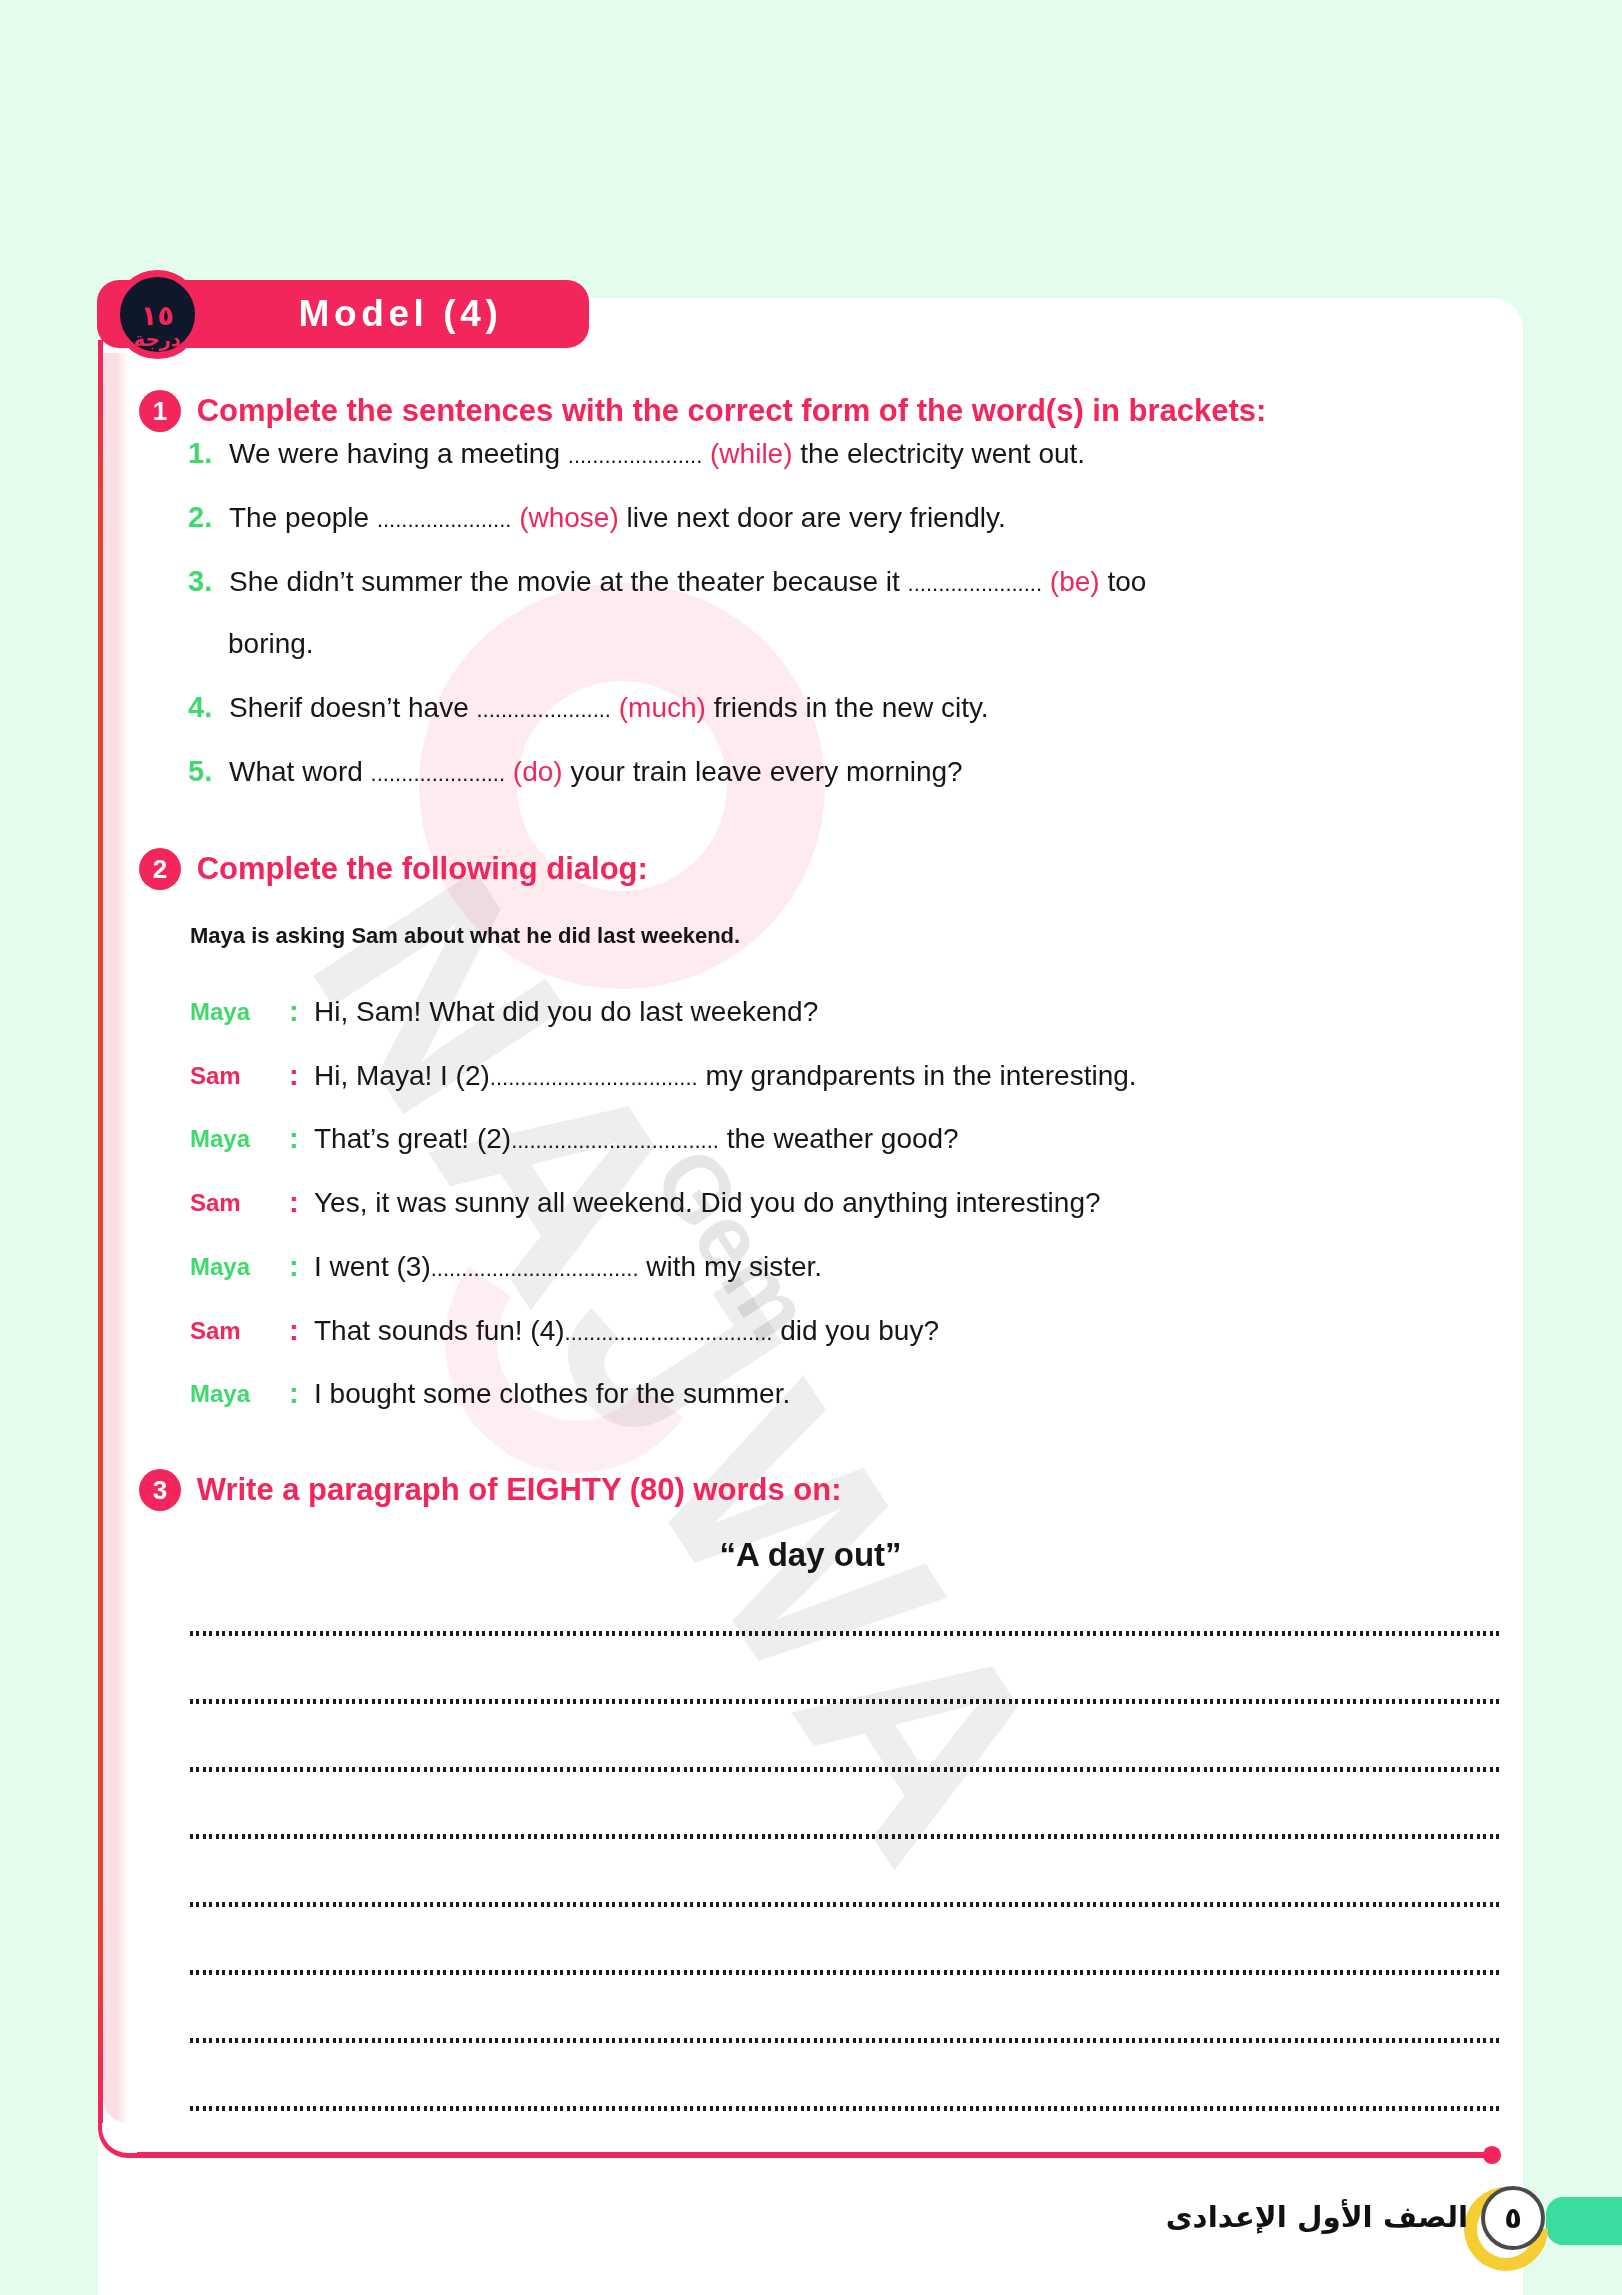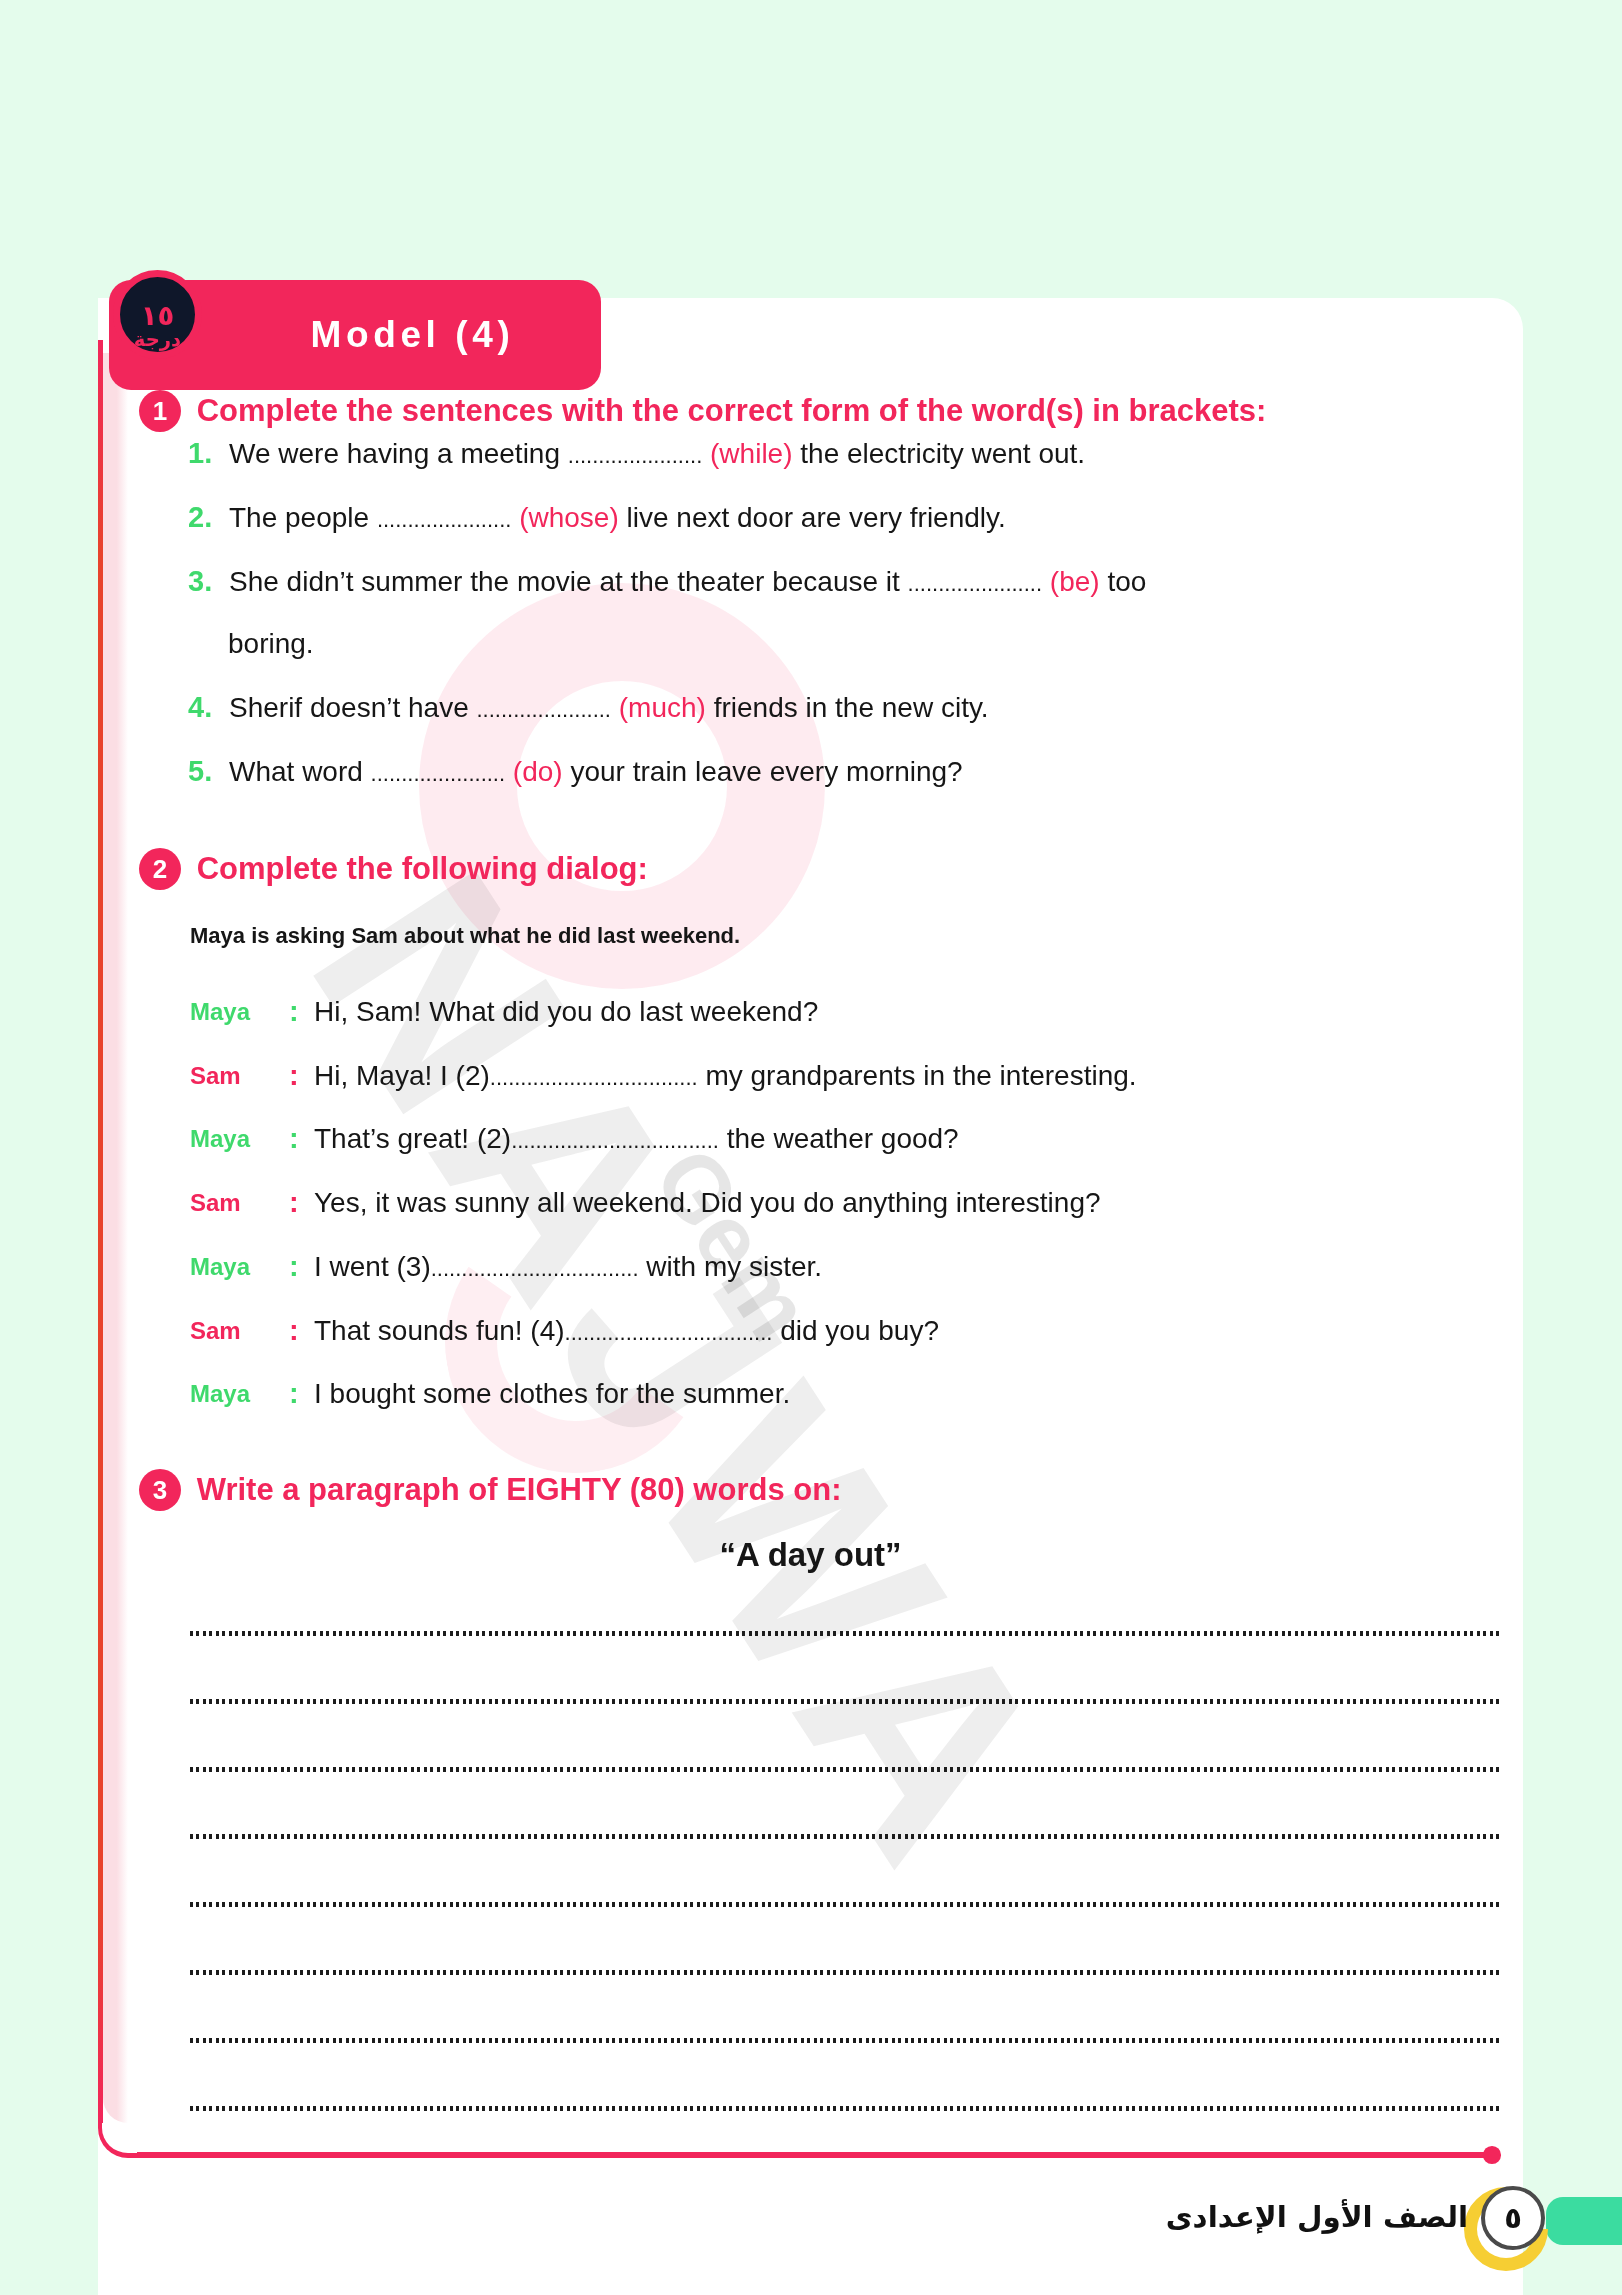--- a/index.html
+++ b/index.html
@@ -71,21 +71,21 @@
     position:absolute;left:137px;top:2152px;width:1351px;height:5.9px;z-index:3;
     background:var(--pink);
   }
   .end-dot{
     position:absolute;left:1483px;top:2146px;width:17.7px;height:17.7px;border-radius:50%;
     background:var(--pink);z-index:3;
   }
 
   
   .model-bar{
-    position:absolute;left:109px;top:280px;width:492px;height:110px;z-index:4;
+    position:absolute;left:97px;top:280px;width:492px;height:68px;z-index:4;
     background:var(--pink);border-radius:22px;
     display:flex;align-items:center;justify-content:center;padding-left:115px;
   }
   .model-title{
     color:#fff;font-weight:bold;font-size:37px;letter-spacing:4.6px;white-space:nowrap;
   }
   .marks-circle{
     position:absolute;left:113px;top:270px;width:89px;height:89px;z-index:5;
     background:#0f172a;border:7.2px solid var(--pink);border-radius:50%;
     display:flex;flex-direction:column;align-items:center;justify-content:flex-end;

